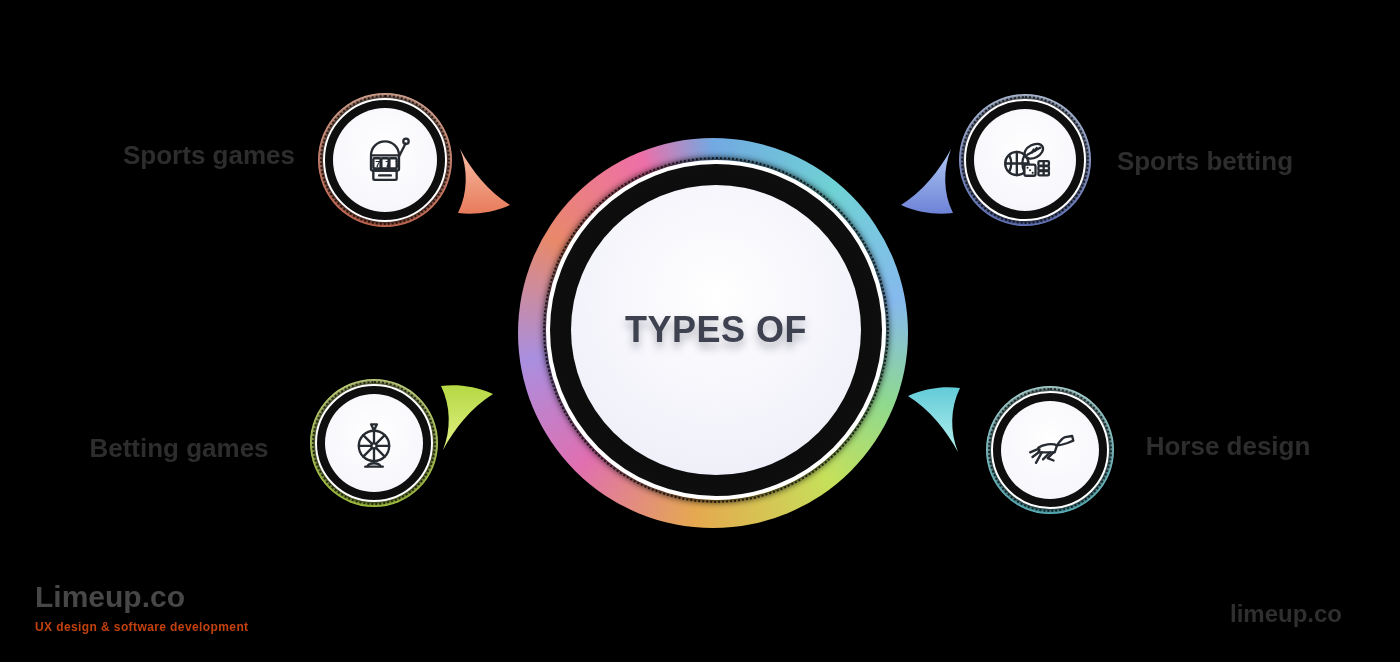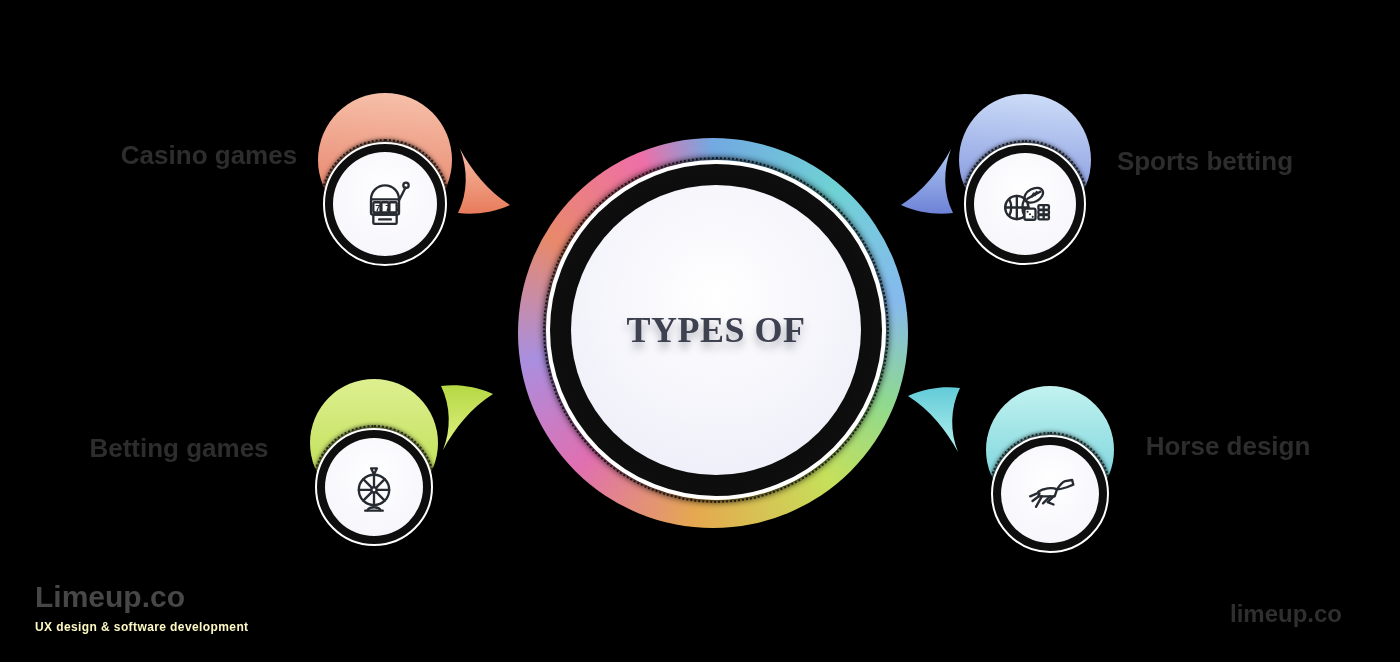--- a/index.html
+++ b/index.html
@@ -20,39 +20,39 @@
       #c6e05a 142deg, #e5a94f 185deg, #e06fb0 225deg, #a98fe0 262deg,
       #e8896a 300deg, #ee6fa8 338deg, #72a9e2 360deg);
   }
   .main-black {
     position:relative; top:-3px; left:3px;
     width:340px; height:340px; border-radius:50%;
     background:radial-gradient(circle, #0b0b0b 55%, #151515 100%);
     border:4px solid #ffffff;
     padding:21px;
     box-shadow:0 0 7px 2px rgba(0,0,0,0.9);
-    outline:2px dotted rgba(0,0,0,0.75); outline-offset:1px;font-family:Liberation Serif, serif;
+    outline:2px dotted rgba(0,0,0,0.75); outline-offset:1px;
   }
   .main-white {
     width:290px; height:290px; border-radius:50%;
     background:radial-gradient(circle at 50% 38%, #ffffff 0%, #f4f4fb 55%, #e9ebf6 100%);
     display:flex; align-items:center; justify-content:center; text-align:center;
   }
   .main-title {
     font-size:36px; font-weight:bold; line-height:1.18; letter-spacing:0.5px;
     color:#3d4150; text-shadow:0 6px 9px rgba(45,48,70,0.35);
   }
 
   
   .sat { position:absolute; border-radius:50%; padding:5px; }
   .sat-black {
     width:100%; height:100%; border-radius:50%;
     background:#0e0e0e; border:2px solid #ffffff; padding:8px;
     box-shadow:0 0 5px 2px rgba(0,0,0,0.9);
-    outline:2px dotted rgba(0,0,0,0.7); outline-offset:1px;margin-top:44px;
+    outline:2px dotted rgba(0,0,0,0.7); outline-offset:1px;
   }
   .sat-white {
     width:100%; height:100%; border-radius:50%;
     background:radial-gradient(circle at 50% 40%, #ffffff 0%, #f7f7fc 70%, #eef0f8 100%);
     display:flex; align-items:center; justify-content:center;
   }
   .sat-tl { left:318px; top:93px;  width:134px; height:134px;
             background:linear-gradient(185deg,#f7c2ac 0%, #e4765c 100%); }
   .sat-tr { left:959px; top:94px;  width:132px; height:132px;
             background:linear-gradient(185deg,#cfdff9 0%, #6f83d6 100%); }
@@ -79,21 +79,21 @@
     font-size:26px; font-weight:bold; color:#2d2d2d;
     text-shadow:0 4px 6px rgba(0,0,0,0.6);
   }
   .label-tl { left:84px;  top:140px; }
   .label-tr { left:1080px; top:146px; }
   .label-bl { left:54px;  top:433px; }
   .label-br { left:1103px; top:431px; }
 
   
   .wm-logo   { position:absolute; left:35px; top:580px; font-size:30px; font-weight:bold; color:#474747; }
-  .wm-tag    { position:absolute; left:35px; top:620px; font-size:12px; font-weight:bold; color:#fef9c3; letter-spacing:0.4px; }
+  .wm-tag    { position:absolute; left:35px; top:620px; font-size:12px; font-weight:bold; color:#c2410c; letter-spacing:0.4px; }
   .wm-corner { position:absolute; left:1230px; top:600px; font-size:24px; font-weight:bold; color:#2f2f2f; }
 </style>
 </head>
 <body>
 
 <div class="canvas">
 
   <svg width="0" height="0" style="position:absolute" aria-hidden="true">
     <defs>
       <linearGradient id="grad-coral" x1="0" y1="0" x2="0" y2="1">
@@ -219,21 +219,21 @@
     <svg viewBox="0 0 66 70">
         <path d="M12 2 C24 24 40 44 62 58 C44 66 26 68 10 66 C20 46 20 22 12 2 Z" fill="url(#grad-lime)"></path>
       </svg>
   </div>
   <div class="arrow arrow-br">
     <svg viewBox="0 0 66 70">
         <path d="M12 2 C24 24 40 44 62 58 C44 66 26 68 10 66 C20 46 20 22 12 2 Z" fill="url(#grad-teal)"></path>
       </svg>
   </div>
 
-  <div class="label label-tl">Casino games</div>
+  <div class="label label-tl">Sports games</div>
   <div class="label label-bl">Betting games</div>
   <div class="label label-tr">Sports betting</div>
   <div class="label label-br">Horse design</div>
 
   <div class="wm-logo">Limeup.co</div>
   <div class="wm-tag">UX design &amp; software development</div>
   <div class="wm-corner">limeup.co</div>
 
 </div>
 

